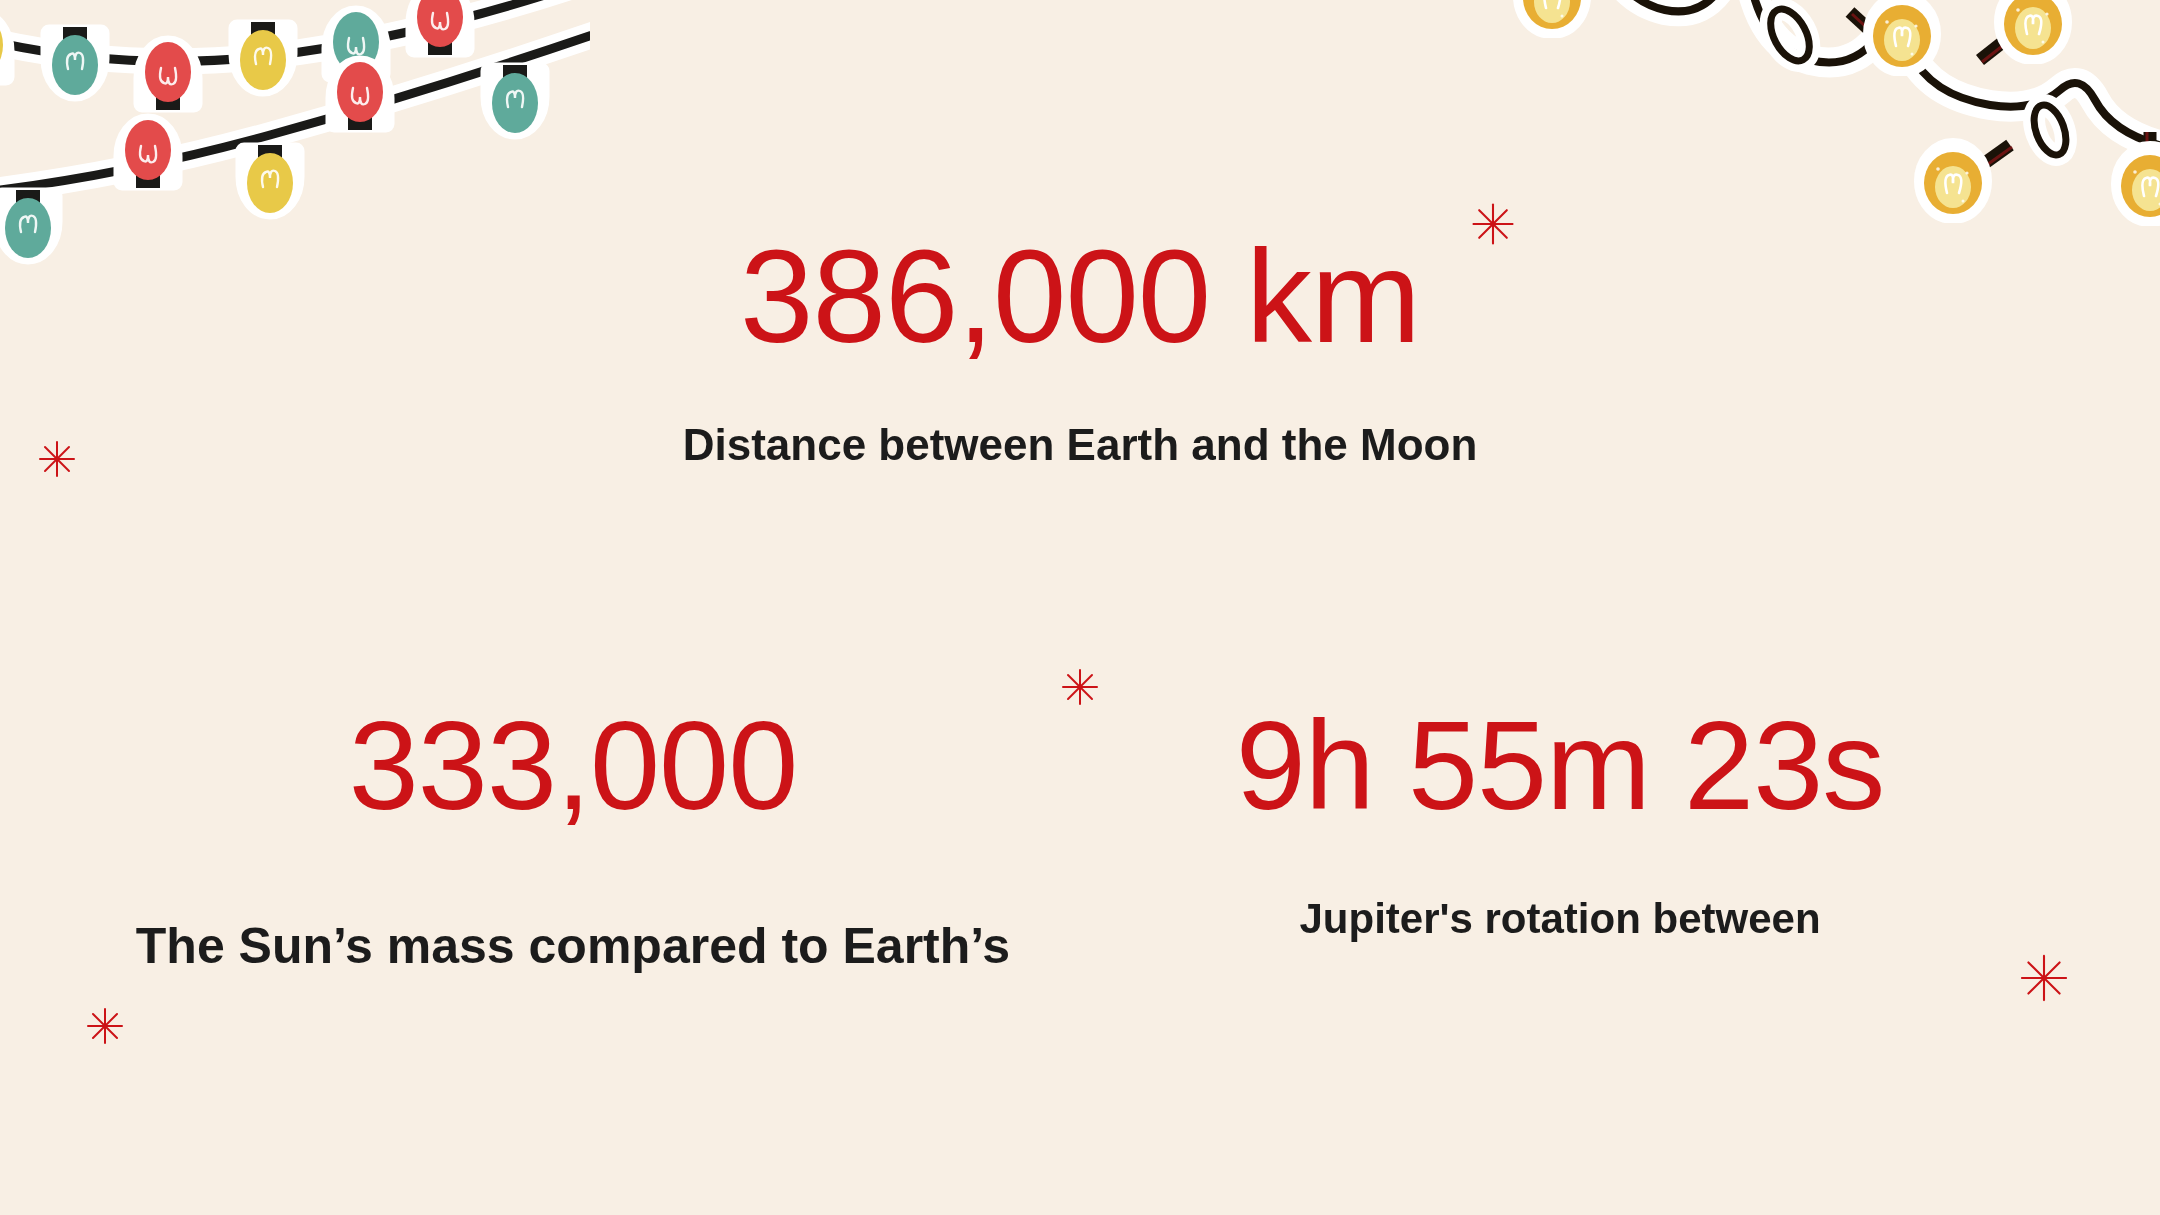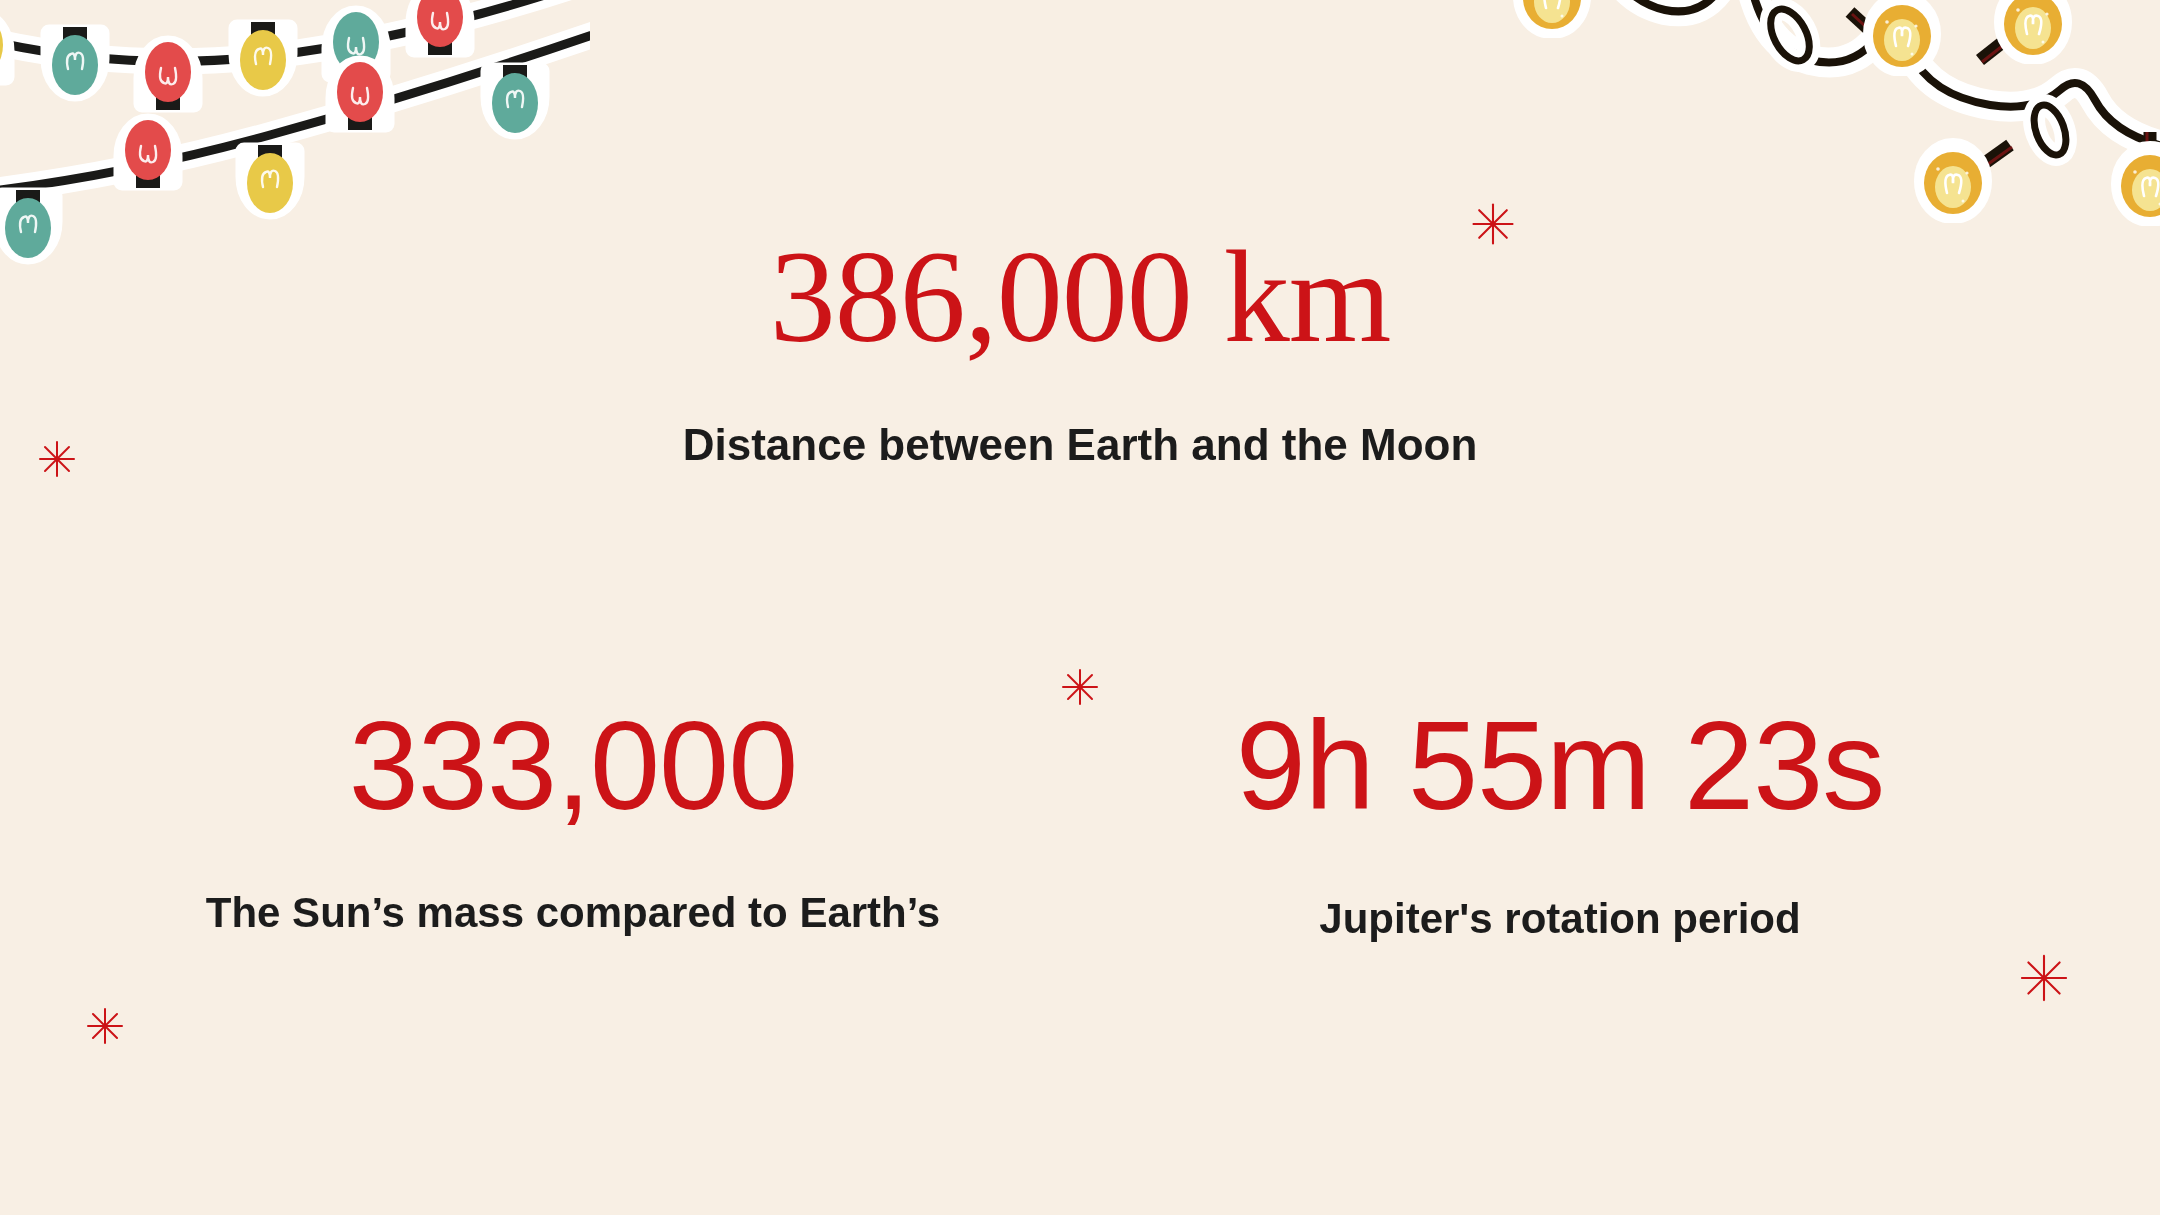--- a/index.html
+++ b/index.html
@@ -75,40 +75,39 @@
 
   
   #stat-distance {
     left: 0;
     top: 228px;
     width: 2160px;
   }
   #stat-distance .stat-value {
     font-size: 132px;
     letter-spacing: -1px;
-    font-family: Liberation Serif, serif;
   }
   #stat-distance .stat-label {
     font-size: 44px;
     margin-top: 52px;
   }
 
   
   #stat-sunmass {
     left: 33px;
     top: 700px;
     width: 1080px;
   }
   #stat-sunmass .stat-value {
     font-size: 126px;
     letter-spacing: -1px;
   }
   #stat-sunmass .stat-label {
-    font-size: 42px;
-    margin-top: 56px;
+    font-size: 50px;
+    margin-top: 84px;
   }
 
   
   #stat-jupiter {
     left: 1090px;
     top: 700px;
     width: 940px;
   }
   #stat-jupiter .stat-value {
     font-size: 126px;
@@ -298,17 +297,17 @@
       <div class="stat-label">Distance between Earth and the Moon</div>
     </div>
 
     <div class="stat" id="stat-sunmass">
       <div class="stat-value">333,000</div>
       <div class="stat-label">The Sun’s mass compared to Earth’s</div>
     </div>
 
     <div class="stat" id="stat-jupiter">
       <div class="stat-value">9h 55m 23s</div>
-      <div class="stat-label">Jupiter's rotation period</div>
+      <div class="stat-label">Jupiter's rotation between</div>
     </div>
 
   </div>
 </div>
 
 </body></html>

